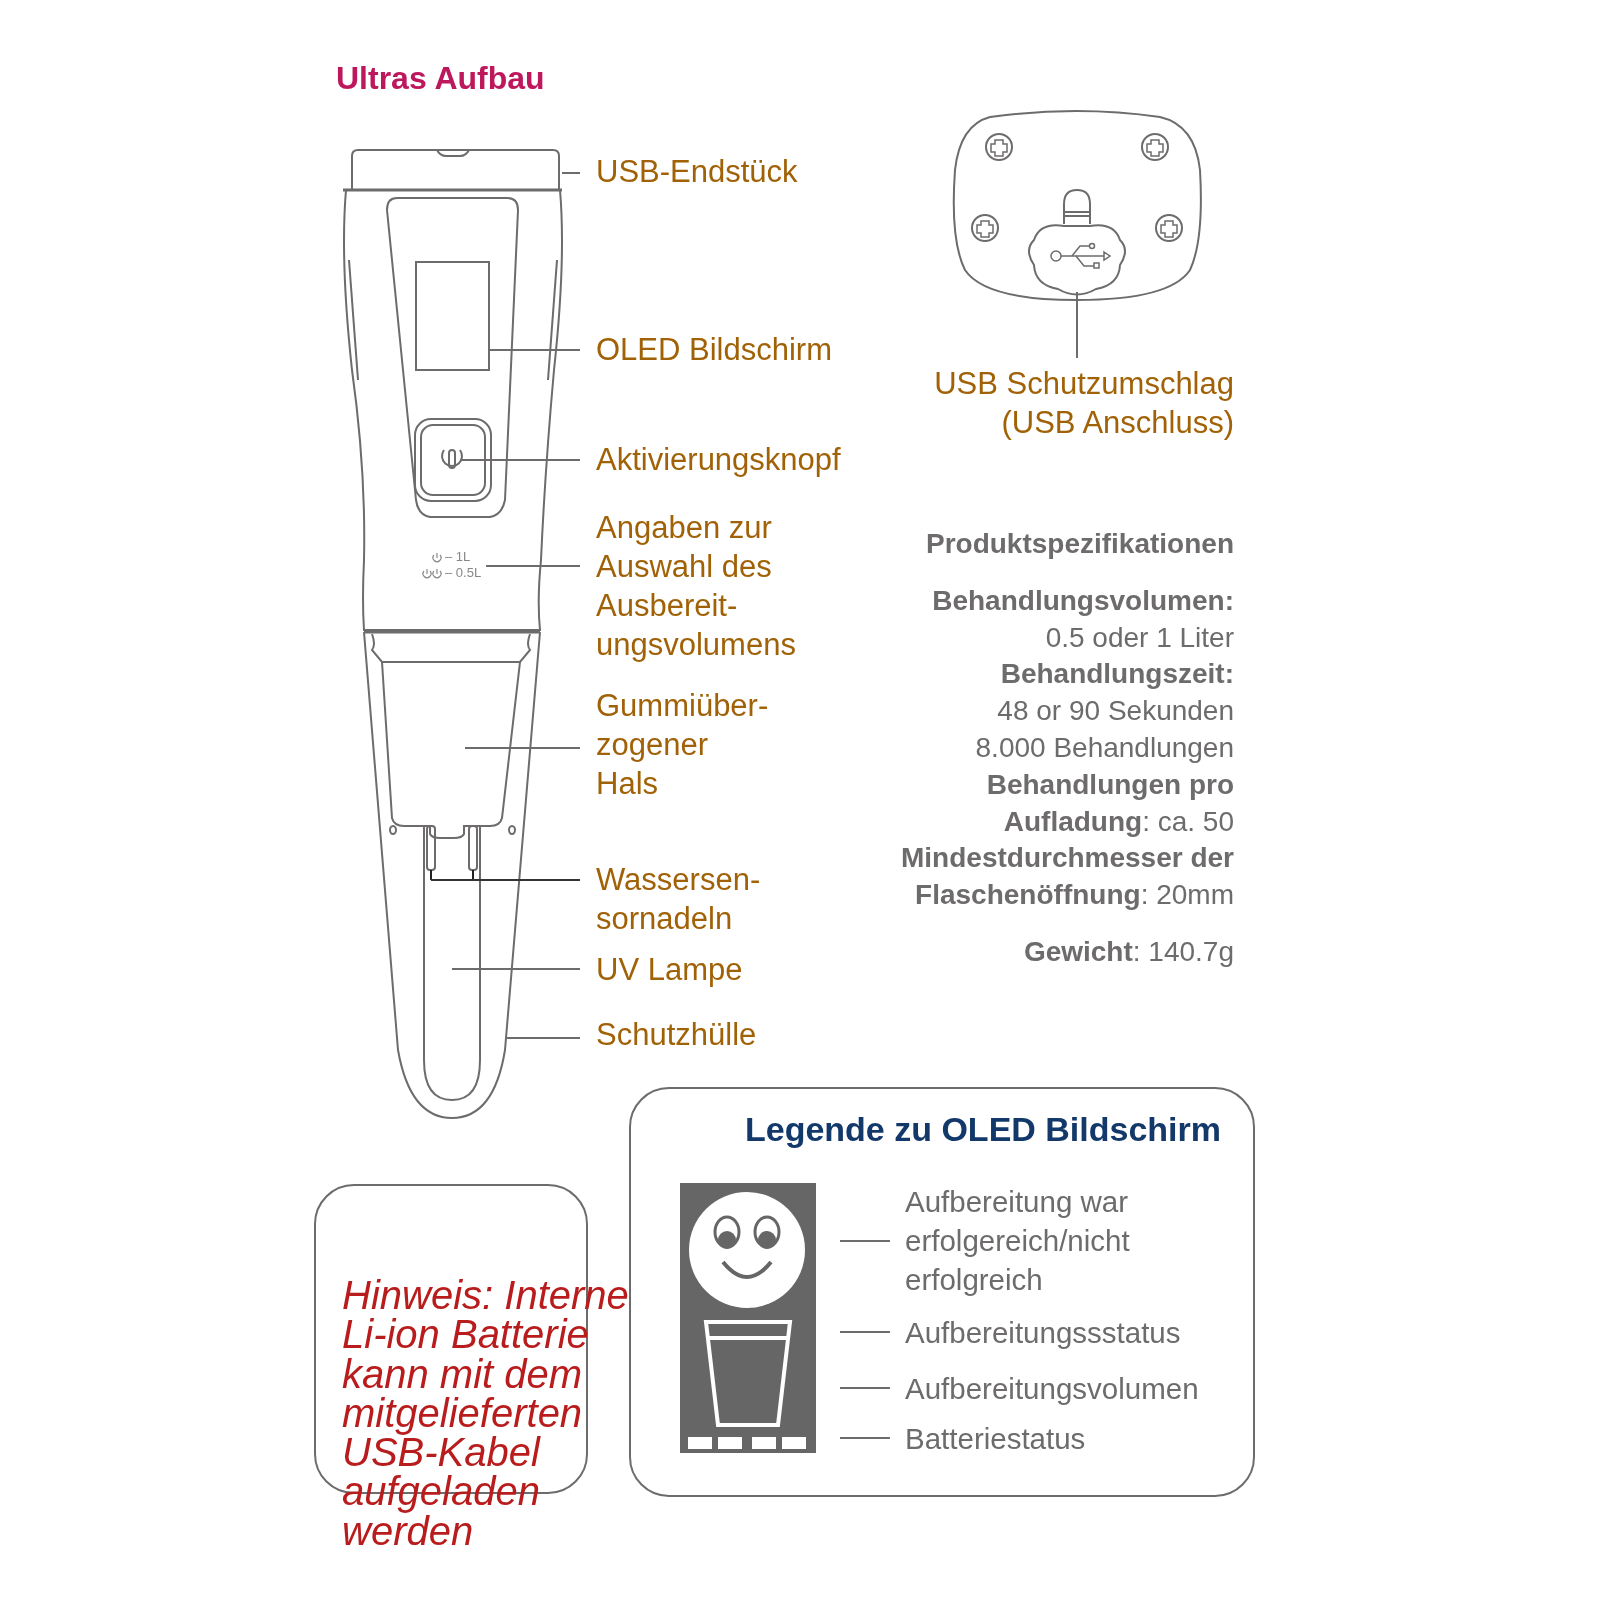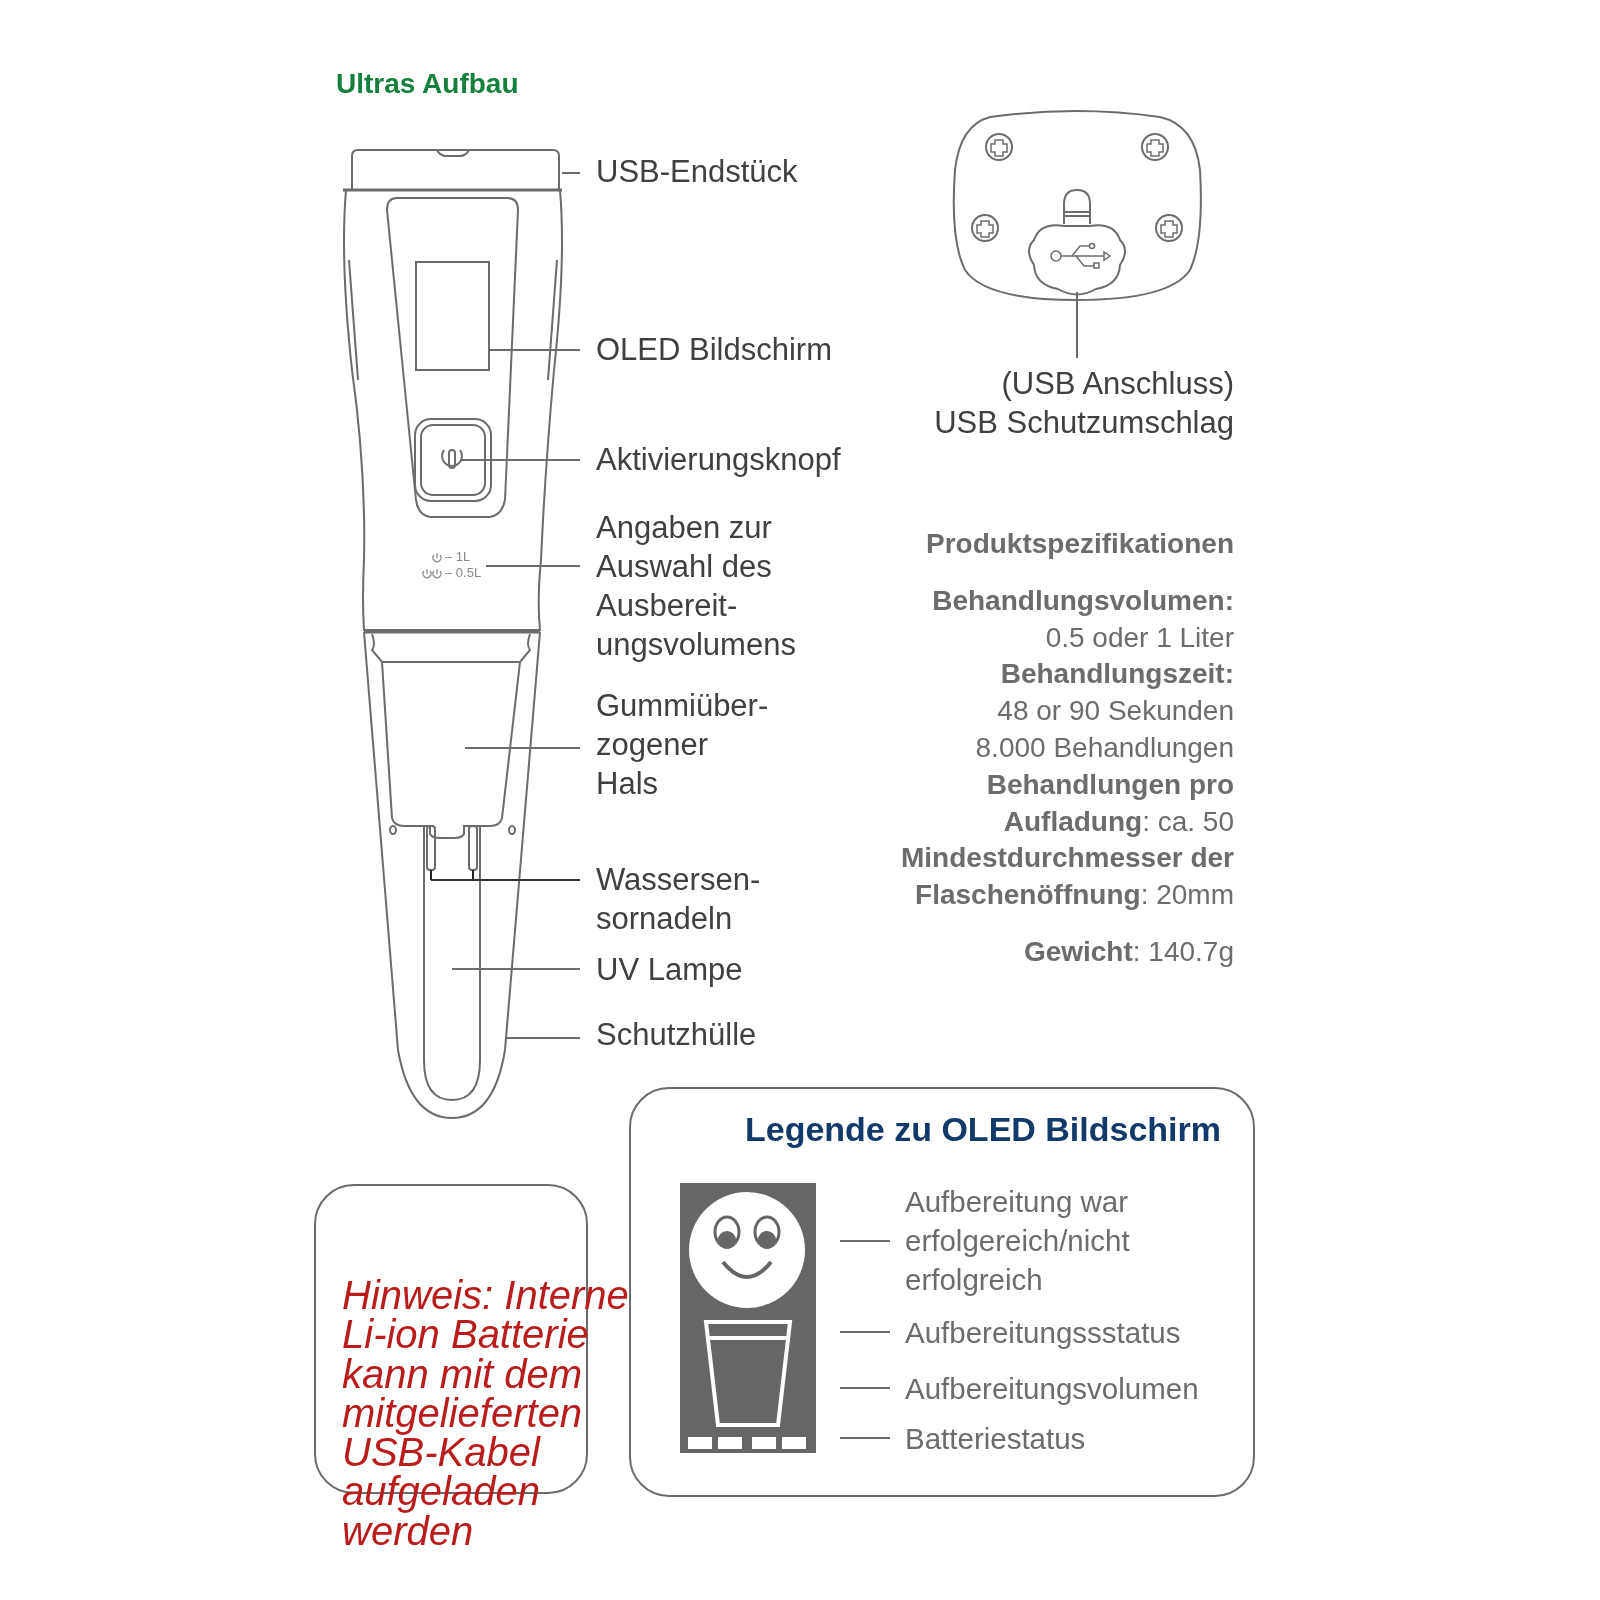--- a/index.html
+++ b/index.html
@@ -1,20 +1,20 @@
 <!DOCTYPE html>
 <html><head>
   <meta charset="utf-8">
   <style>
     html, body { margin: 0; padding: 0; background: #ffffff; }
     body { width: 1600px; height: 1600px; position: relative; overflow: hidden;
            font-family: "Liberation Sans", sans-serif; color: #6d6b6c; }
     .abs { position: absolute; }
-    .title { left: 336px; top: 60px; font-size: 28px; font-weight: bold; color: #15803d; letter-spacing: 0px; margin-top: 8px; }
-    .label { font-size: 31px; line-height: 39px; color: #404040; white-space: nowrap; }
+    .title { left: 336px; top: 60px; font-size: 32px; font-weight: bold; color: #be185d; letter-spacing: 0px; }
+    .label { font-size: 31px; line-height: 39px; color: #a16207; white-space: nowrap; }
     .specs { right: 366px; top: 526px; text-align: right; font-size: 28px; line-height: 36.8px; color: #6d6b6c; }
     .specs .heading { font-weight: bold; margin-bottom: 20px; }
     .specs b { font-weight: bold; }
     .specs .gap { height: 20px; }
     .note-box { left: 314px; top: 1184px; width: 274px; height: 310px; border: 2px solid #6d6b6c; border-radius: 40px; box-sizing: border-box; }
     .note-text { left: 342px; top: 1276px; font-size: 40px; line-height: 39.3px; font-style: italic; color: #b91c1c; }
     .legend-box { left: 629px; top: 1087px; width: 626px; height: 410px; border: 2px solid #6d6b6c; border-radius: 40px; box-sizing: border-box; }
     .legend-title { left: 629px; width: 708px; top: 1110px; text-align: center; font-size: 34px; font-weight: bold; color: #13396a; }
     .legend-label { font-size: 29.5px; line-height: 39px; color: #6d6b6c; white-space: nowrap; }
     svg { position: absolute; left: 0; top: 0; }
@@ -148,22 +148,22 @@
   <div>Hals</div>
 </div>
 <div class="abs label" style="left:596px; top:860px;">
   <div>Wassersen-</div>
   <div>sornadeln</div>
 </div>
 <div class="abs label" style="left:596px; top:950px;">UV Lampe</div>
 <div class="abs label" style="left:596px; top:1015px;">Schutzhülle</div>
 
 <div class="abs label" style="right:366px; top:364px; text-align:right;">
+  <div>USB Schutzumschlag</div>
   <div>(USB Anschluss)</div>
-  <div>USB Schutzumschlag</div>
 </div>
 
 <div class="abs specs">
   <div class="heading">Produktspezifikationen</div>
   <div><b>Behandlungsvolumen:</b></div>
   <div>0.5 oder 1 Liter</div>
   <div><b>Behandlungszeit:</b></div>
   <div>48 or 90 Sekunden</div>
   <div>8.000 Behandlungen</div>
   <div><b>Behandlungen pro</b></div>

